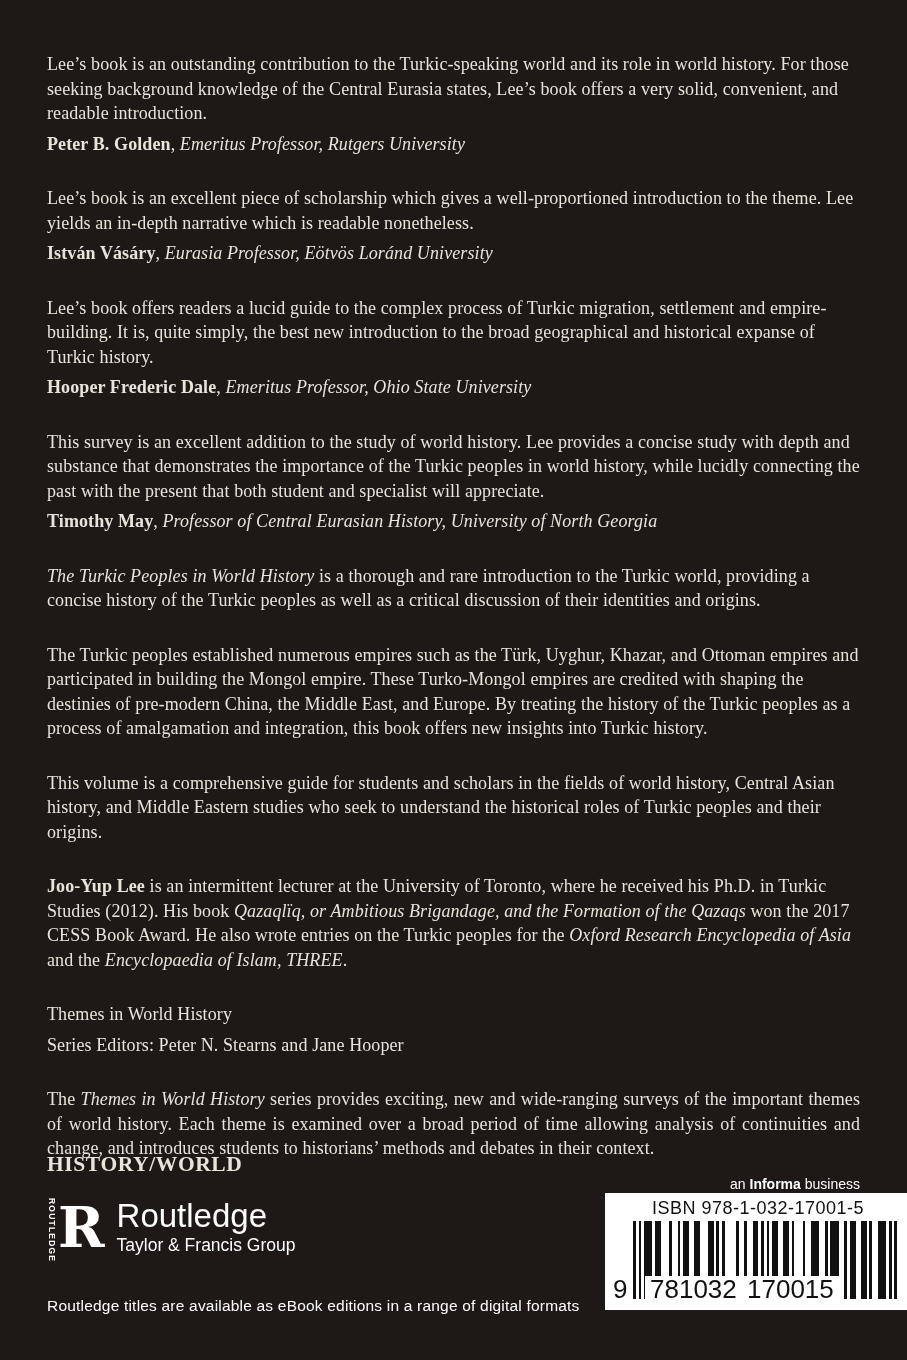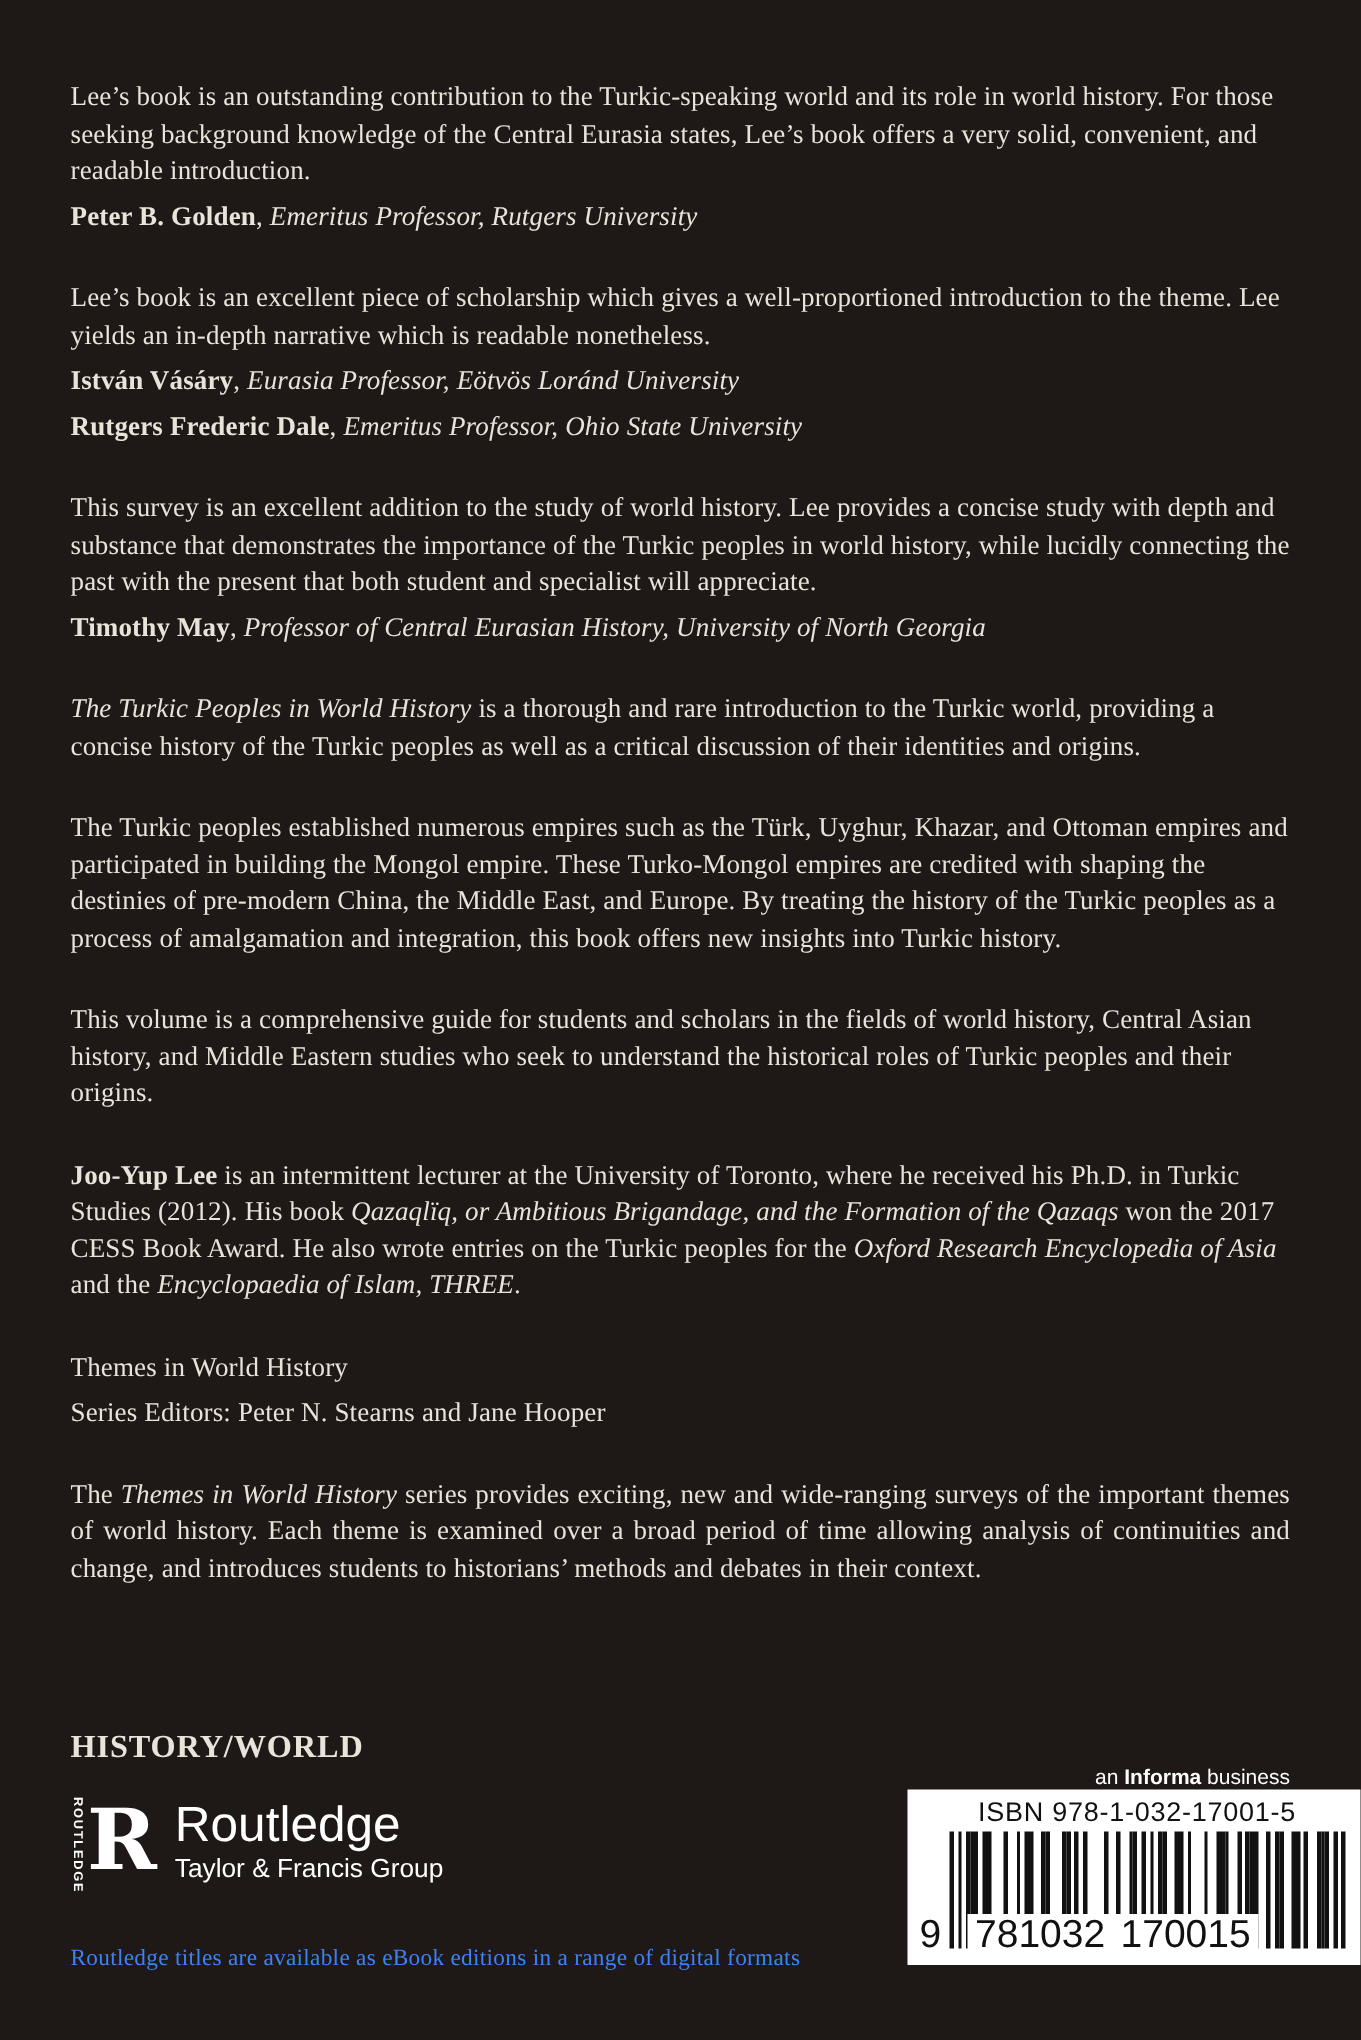--- a/index.html
+++ b/index.html
@@ -49,22 +49,22 @@
   }
   .logo-text{margin-left:12px;font-family:"Liberation Sans", sans-serif;color:#ffffff;}
   .logo-name{font-size:33px;line-height:36px;}
   .logo-tagline{font-size:17.5px;line-height:22px;}
   .logo-www{
     font-family:"Liberation Sans", sans-serif;
     font-size:20px;font-weight:bold;color:#ffffff;margin-top:8px;
   }
   .ebook-note{
     position:absolute;left:47px;top:1297px;
-    font-family:Liberation Serif, serif;
-    font-size:15.5px;color:#3b82f6;letter-spacing:0.2px;
+    font-family:Liberation Sans, sans-serif;
+    font-size:15.5px;color:#ffffff;letter-spacing:0.2px;
   }
 
   .informa-line{
     position:absolute;right:47px;top:1176px;
     font-family:"Liberation Sans", sans-serif;
     font-size:14px;color:#ffffff;text-align:center;
   }
   .informa-line .s-b{font-weight:bold;}
 
   .barcode-box{
@@ -93,21 +93,22 @@
   .d-g2{left:127px;padding:0 5px;}
 </style>
 </head>
 <body>
 
 <div class="content">
     <p class="blk quote"><span class="s-r">Lee’s book is an outstanding contribution to the Turkic-speaking world and its role in world history. For those seeking background knowledge of the Central Eurasia states, Lee’s book offers a very solid, convenient, and readable introduction.</span></p>
     <p class="blk attr"><span class="s-b">Peter B. Golden</span><span class="s-r">, </span><span class="s-i">Emeritus Professor, Rutgers University</span></p>
     <p class="blk quote"><span class="s-r">Lee’s book is an excellent piece of scholarship which gives a well-proportioned introduction to the theme. Lee yields an in-depth narrative which is readable nonetheless.</span></p>
     <p class="blk attr"><span class="s-b">István Vásáry</span><span class="s-r">, </span><span class="s-i">Eurasia Professor, Eötvös Loránd University</span></p>
-    <p class="blk attr"><span class="s-b">Rutgers Frederic Dale</span><span class="s-r">, </span><span class="s-i">Emeritus Professor, Ohio State University</span></p>
+    <p class="blk quote"><span class="s-r">Lee’s book offers readers a lucid guide to the complex process of Turkic migration, settlement and empire-building. It is, quite simply, the best new introduction to the broad geographical and historical expanse of Turkic history.</span></p>
+    <p class="blk attr"><span class="s-b">Hooper Frederic Dale</span><span class="s-r">, </span><span class="s-i">Emeritus Professor, Ohio State University</span></p>
     <p class="blk quote"><span class="s-r">This survey is an excellent addition to the study of world history. Lee provides a concise study with depth and substance that demonstrates the importance of the Turkic peoples in world history, while lucidly connecting the past with the present that both student and specialist will appreciate.</span></p>
     <p class="blk attr"><span class="s-b">Timothy May</span><span class="s-r">, </span><span class="s-i">Professor of Central Eurasian History, University of North Georgia</span></p>
     <p class="blk para"><span class="s-i">The Turkic Peoples in World History</span><span class="s-r"> is a thorough and rare introduction to the Turkic world, providing a concise history of the Turkic peoples as well as a critical discussion of their identities and origins.</span></p>
     <p class="blk para"><span class="s-r">The Turkic peoples established numerous empires such as the Türk, Uyghur, Khazar, and Ottoman empires and participated in building the Mongol empire. These Turko-Mongol empires are credited with shaping the destinies of pre-modern China, the Middle East, and Europe. By treating the history of the Turkic peoples as a process of amalgamation and integration, this book offers new insights into Turkic history.</span></p>
     <p class="blk para"><span class="s-r">This volume is a comprehensive guide for students and scholars in the fields of world history, Central Asian history, and Middle Eastern studies who seek to understand the historical roles of Turkic peoples and their origins.</span></p>
     <p class="blk para"><span class="s-b">Joo-Yup Lee</span><span class="s-r"> is an intermittent lecturer at the University of Toronto, where he received his Ph.D. in Turkic Studies (2012). His book </span><span class="s-i">Qazaqlïq, or Ambitious Brigandage, and the Formation of the Qazaqs</span><span class="s-r"> won the 2017 CESS Book Award. He also wrote entries on the Turkic peoples for the </span><span class="s-i">Oxford Research Encyclopedia of Asia</span><span class="s-r"> and the </span><span class="s-i">Encyclopaedia of Islam, THREE</span><span class="s-r">.</span></p>
     <p class="blk para"><span class="s-r">Themes in World History</span></p>
     <p class="blk line2"><span class="s-r">Series Editors: Peter N. Stearns and Jane Hooper</span></p>
     <p class="blk jpara"><span class="s-r">The </span><span class="s-i">Themes in World History</span><span class="s-r"> series provides exciting, new and wide-ranging surveys of the important themes of world history. Each theme is examined over a broad period of time allowing analysis of continuities and change, and introduces students to historians’ methods and debates in their context.</span></p>
   </div>

